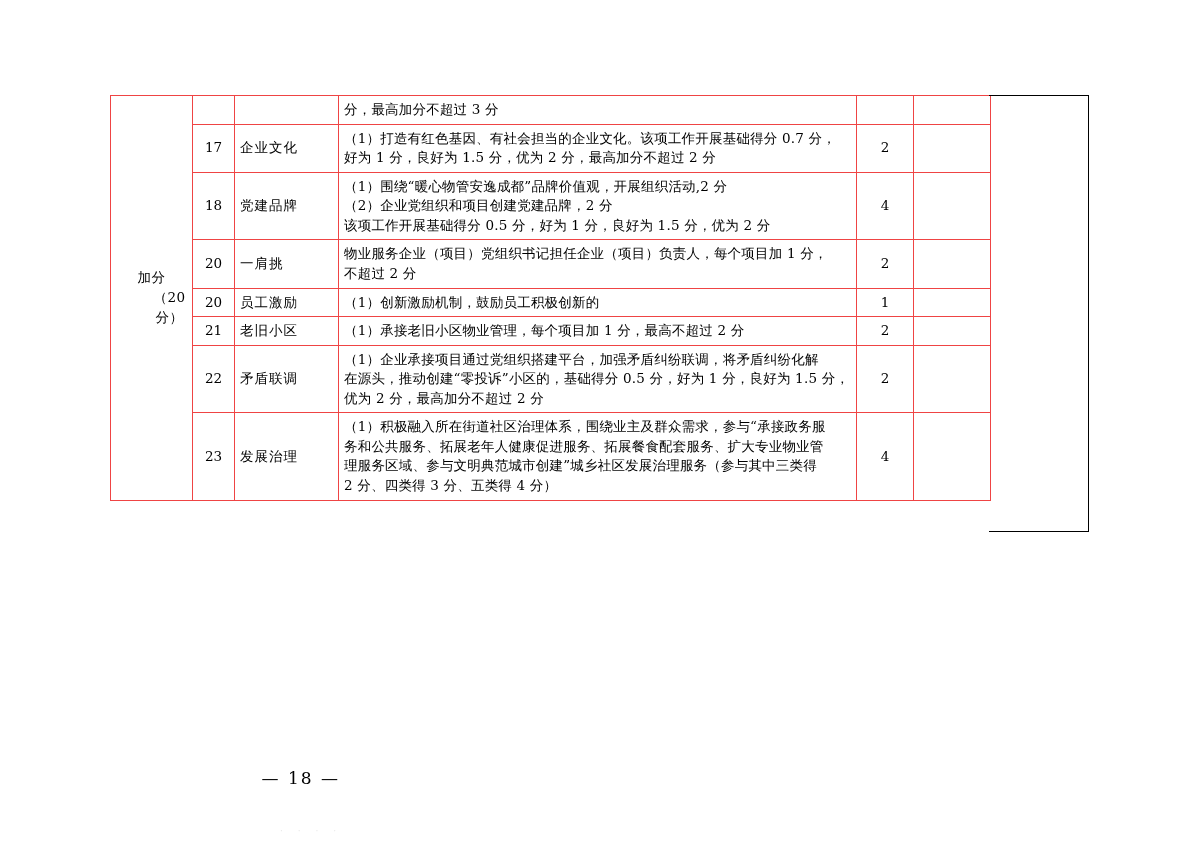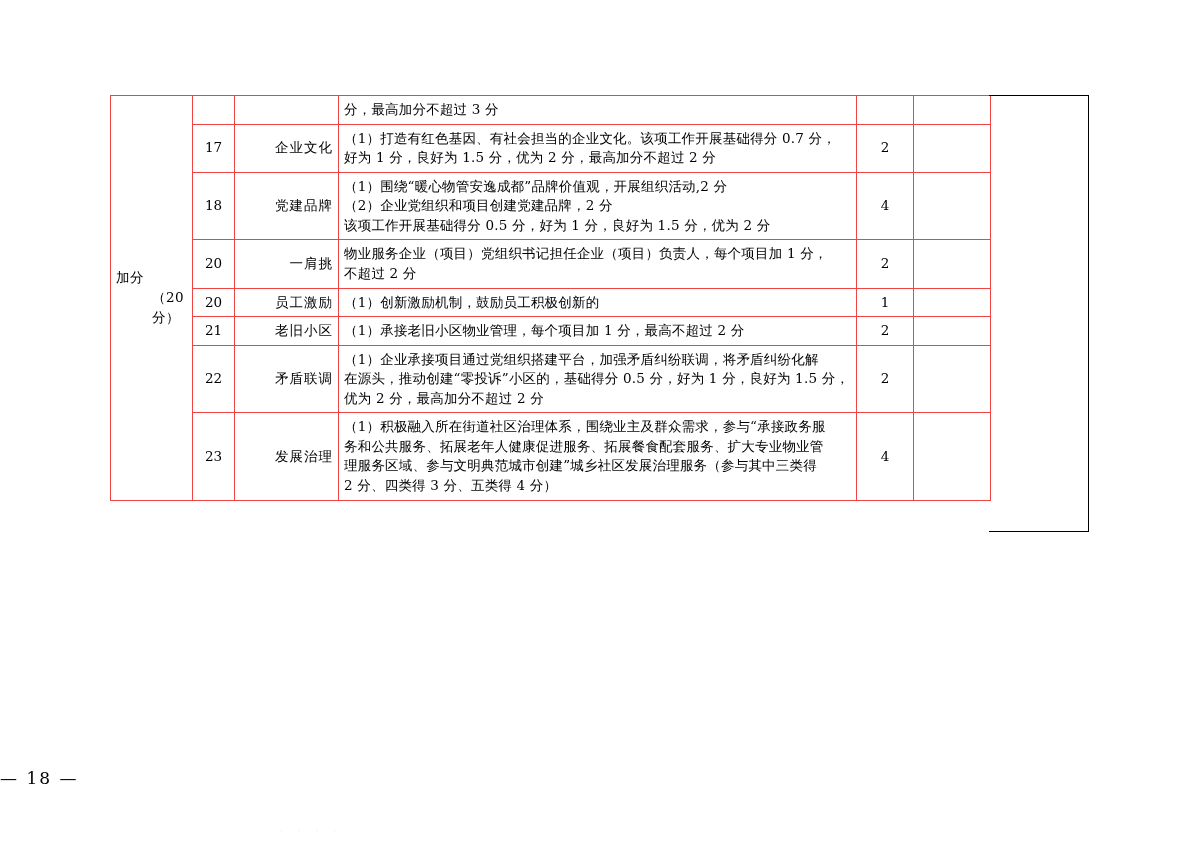--- a/index.html
+++ b/index.html
@@ -39,33 +39,34 @@
   }
   
   col.c-cat   { width: 82px; }
   col.c-no    { width: 42px; }
   col.c-item  { width: 104px; }
   col.c-desc  { width: 518px; }
   col.c-score { width: 57px; }
   col.c-self  { width: 77px; }
 
   .cat-cell {
+    text-align: center;
     vertical-align: top;
     padding-top: 6px;
     font-size: 14px;
     letter-spacing: 0.5px;
   }
   .cat-cell .l1 { display: block; }
   .cat-cell .l2 { display: block; margin-left: 36px; }
   .no-cell {
     text-align: center;
     font-size: 14px;
   }
   .item-cell {
-    text-align: right;
+    text-align: left;
     font-size: 14px;
     letter-spacing: 1px;
   }
   .desc-cell {
     text-align: left;
     font-size: 13.5px;
     letter-spacing: 0.2px;
   }
   .desc-cell p {
     margin: 0;
@@ -87,21 +88,21 @@
     height: 437px;
     border: 1px solid #000000;
     border-left: none;
     box-sizing: border-box;
   }
   .page-number {
     position: absolute;
     left: 0;
     top: 768px;
     width: 340px;
-    text-align: left;
+    text-align: right;
     font-size: 17px;
     font-family: "DejaVu Serif", "Liberation Serif", serif;
     letter-spacing: 2px;
   }
   .faint-mark {
     position: absolute;
     left: 280px;
     top: 826px;
     width: 70px;
     height: 6px;

